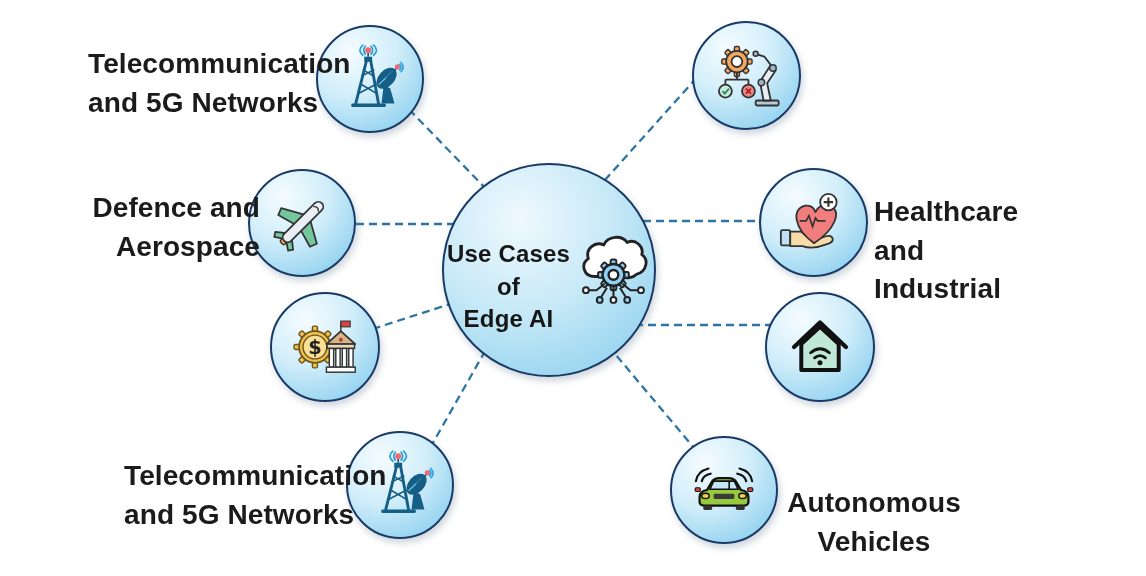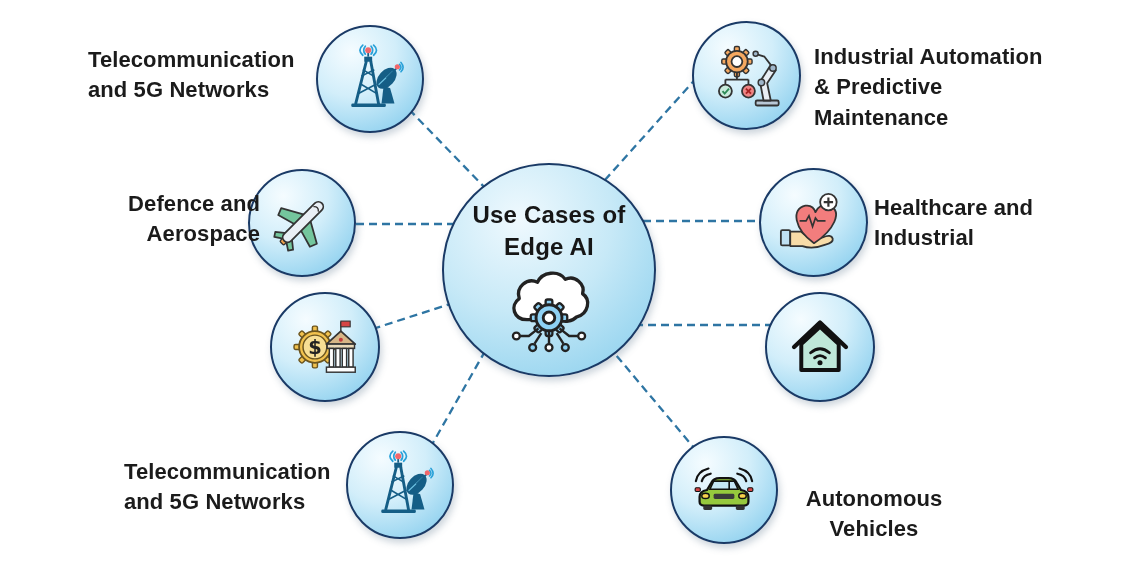--- a/index.html
+++ b/index.html
@@ -12,28 +12,28 @@
     position:absolute;z-index:2;border-radius:50%;
     border:2.5px solid #1A3A66;
     background:radial-gradient(circle at 32% 24%, #F5FCFF 0%, #D2EEFA 42%, #79C7EB 100%);
     box-shadow:2px 4px 7px rgba(90,115,140,.30);
     display:flex;align-items:center;justify-content:center;
   }
   .node-circle.satellite{width:104px;height:104px;}
   #center-circle{
     width:214px;height:214px;left:442px;top:163px;
     background:radial-gradient(circle at 36% 26%, #EFF9FE 0%, #C7E9F7 45%, #83CCEC 100%);
-    flex-direction:column;justify-content:flex-start;padding-top:0;box-sizing:border-box;
+    flex-direction:row;justify-content:flex-start;padding-top:0;box-sizing:border-box;
   }
   #center-title{
     margin-top:34px;text-align:center;font-weight:700;font-size:24px;line-height:1.35;
     color:#161616;white-space:pre-line;letter-spacing:.2px;
   }
   .node-label{
-    position:absolute;z-index:3;font-weight:700;font-size:22px;line-height:1.38;
+    position:absolute;z-index:3;font-weight:700;font-size:28px;line-height:1.38;
     color:#1B1B1B;white-space:pre-line;letter-spacing:.1px;
   }
   svg{display:block;}
 </style>
 </head>
 <body>
 
 <div id="canvas">
 
   <svg id="connectors" width="1146" height="576">
@@ -205,23 +205,20 @@
       </g>
       <circle cx="36" cy="30" r="15" fill="#F5A860" stroke="#333" stroke-width="2.5"></circle>
       <circle cx="36" cy="30" r="7.5" fill="#fff" stroke="#333" stroke-width="2.5"></circle>
       <path d="M36 45 L36 55 M20 55 L52 55 M20 55 L20 62 M52 55 L52 62" stroke="#333" stroke-width="2.5" fill="none"></path>
       <circle cx="20" cy="71" r="9" fill="#C9EBDC" stroke="#333" stroke-width="2.5"></circle>
       <path d="M16 71 L19 74.5 L25 67.5" stroke="#2E8B57" stroke-width="2.6" fill="none"></path>
       <circle cx="52" cy="71" r="9" fill="#EE8585" stroke="#333" stroke-width="2.5"></circle>
       <path d="M48.5 67.5 L55.5 74.5 M55.5 67.5 L48.5 74.5" stroke="#A82222" stroke-width="2.6"></path>
     </svg>
   </div>
-  <div class="node-label" style="left:814px;top:42px;width:260px;text-align:left;">Industrial Automation
-&amp; Predictive
-Maintenance</div>
 
   <div class="node-circle satellite" style="left:759px;top:168px;width:105px;height:105px;">
     <svg width="72" height="72" viewBox="0 0 100 100">
       <rect x="4" y="60" width="13" height="21" rx="2" fill="#BFE0F2" stroke="#333" stroke-width="2.5"></rect>
       <path d="M17 62 L32 62 Q46 76 62 70 Q74 65 76 72 Q77 77 66 80 Q48 87 34 82 L17 82 Z" fill="#F8DCA8" stroke="#333" stroke-width="2.5" stroke-linejoin="round"></path>
       <path d="M50 78 C 22 58 18 30 38 26 C 47 24.5 51 31 52 35 C 54 29 62 22 72 26 C 90 34 78 60 50 78 Z" fill="#F27D7D" stroke="#333" stroke-width="2.5" stroke-linejoin="round"></path>
       <path d="M30 47 L39 47 L43 40 L48 55 L52 43 L55 47 L66 47" stroke="#333" stroke-width="2.3" fill="none"></path>
       <circle cx="70" cy="21" r="11.5" fill="#fff" stroke="#333" stroke-width="2.5"></circle>
       <path d="M70 14.5 L70 27.5 M63.5 21 L76.5 21" stroke="#333" stroke-width="3"></path>
     </svg>

